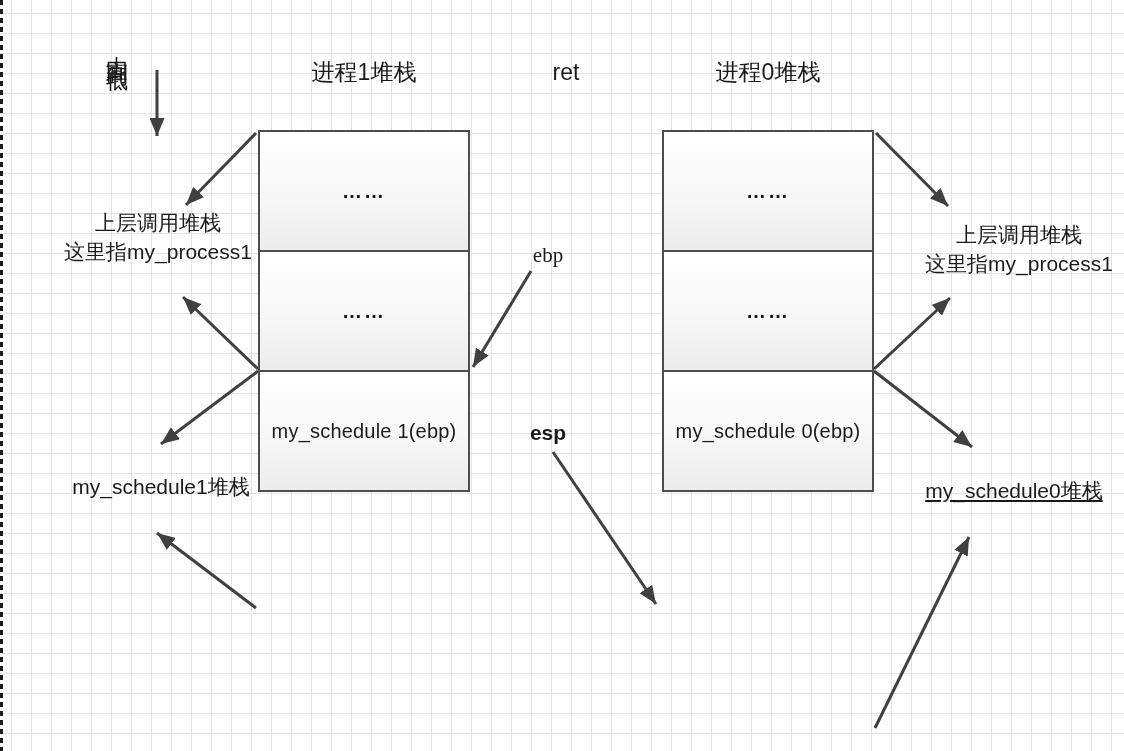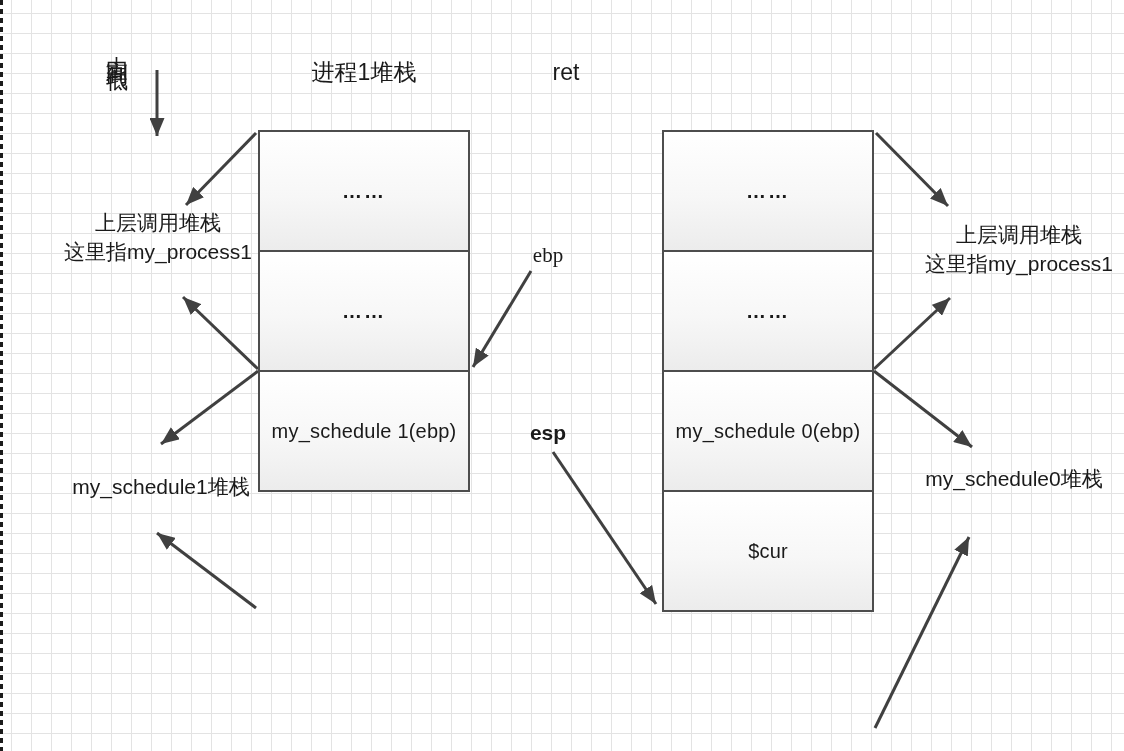--- a/index.html
+++ b/index.html
@@ -84,42 +84,42 @@
     <line x1="874" y1="371" x2="972" y2="447" marker-end="url(#ah)"></line>
     <line x1="875" y1="728" x2="969" y2="537" marker-end="url(#ah)"></line>
   </svg>
 
   <div class="vlabel" style="left:104px; top:38px;">由高到低</div>
 
   <div class="label title" style="left:258px; top:58px; width:212px;">进程1堆栈</div>
 
   <div class="label title" style="left:521px; top:58px; width:90px;">ret</div>
 
+  <div class="label title" style="left:662px; top:58px; width:212px;">进程0堆栈</div>
 
   <div class="stack" style="left:258px; top:130px;">
     <div class="cell dots">……</div>
     <div class="cell dots">……</div>
     <div class="cell">my_schedule 1(ebp)</div>
   </div>
 
   <div class="stack" style="left:662px; top:130px;">
     <div class="cell dots">……</div>
     <div class="cell dots">……</div>
     <div class="cell">my_schedule 0(ebp)</div>
-    <div class="cell">$cur</div>
   </div>
 
   <div class="label" style="left:518px; top:241px; width:60px;font-family:Liberation Serif, serif;">ebp</div>
   <div class="label" style="left:518px; top:418px; width:60px;font-weight:bold;">esp</div>
 
   <div class="label" style="left:48px; top:208px; width:220px;">
     <div>上层调用堆栈</div>
     <div>这里指my_process1</div>
   </div>
   <div class="label" style="left:51px; top:472px; width:220px;">my_schedule1堆栈</div>
 
   <div class="label" style="left:909px; top:220px; width:220px;">
     <div>上层调用堆栈</div>
     <div>这里指my_process1</div>
   </div>
-  <div class="label" style="left:904px; top:464px; width:220px;">my_schedule0堆栈</div>
+  <div class="label" style="left:904px; top:476px; width:220px;text-decoration:underline;">my_schedule0堆栈</div>
 
 </div>
 
 </body></html>

